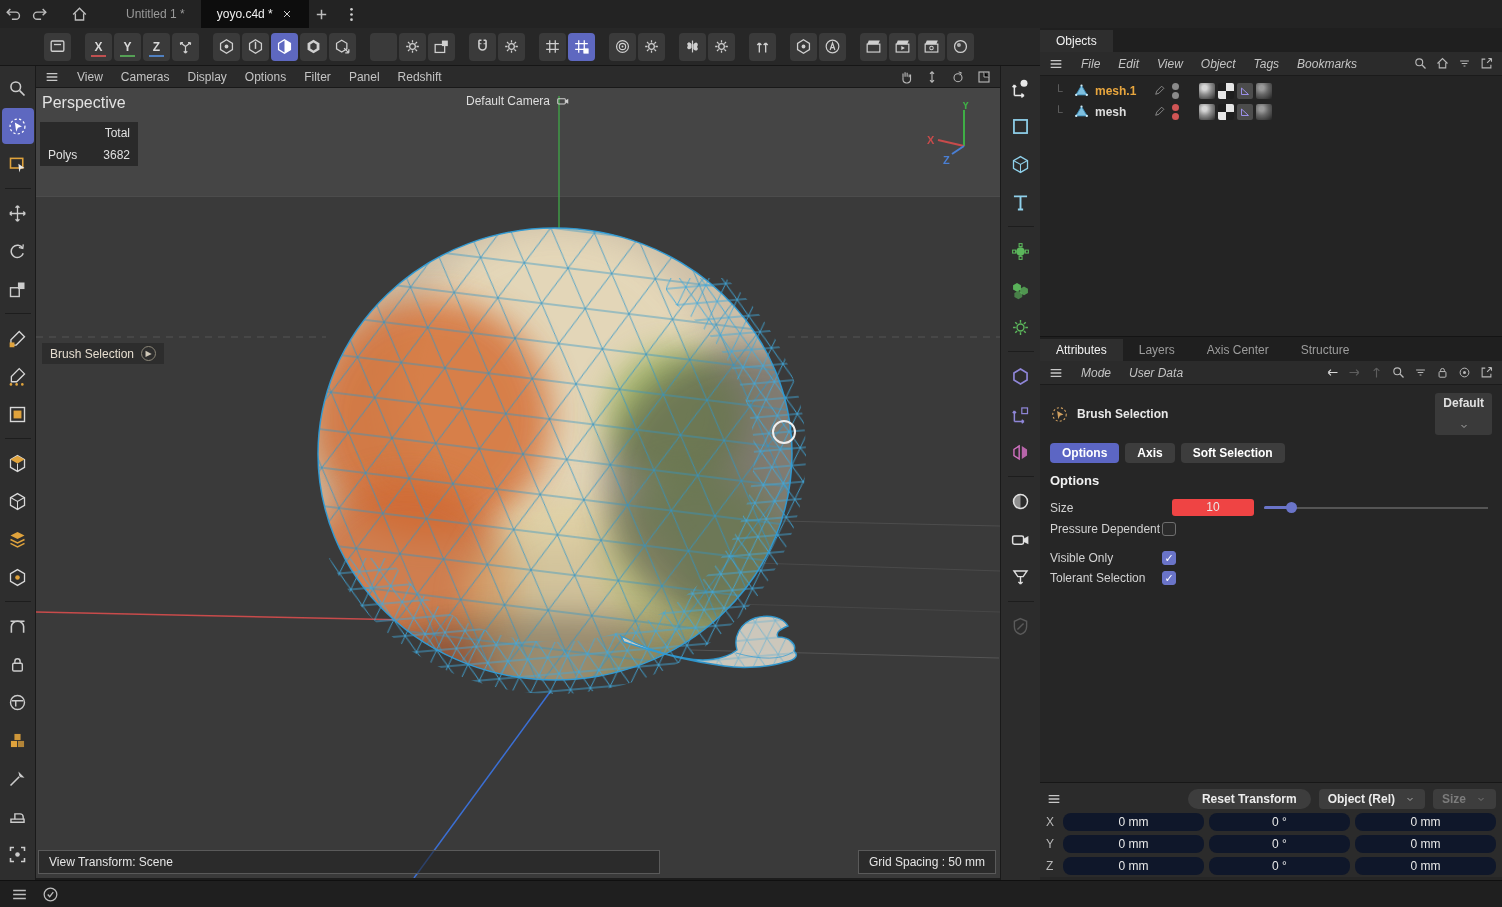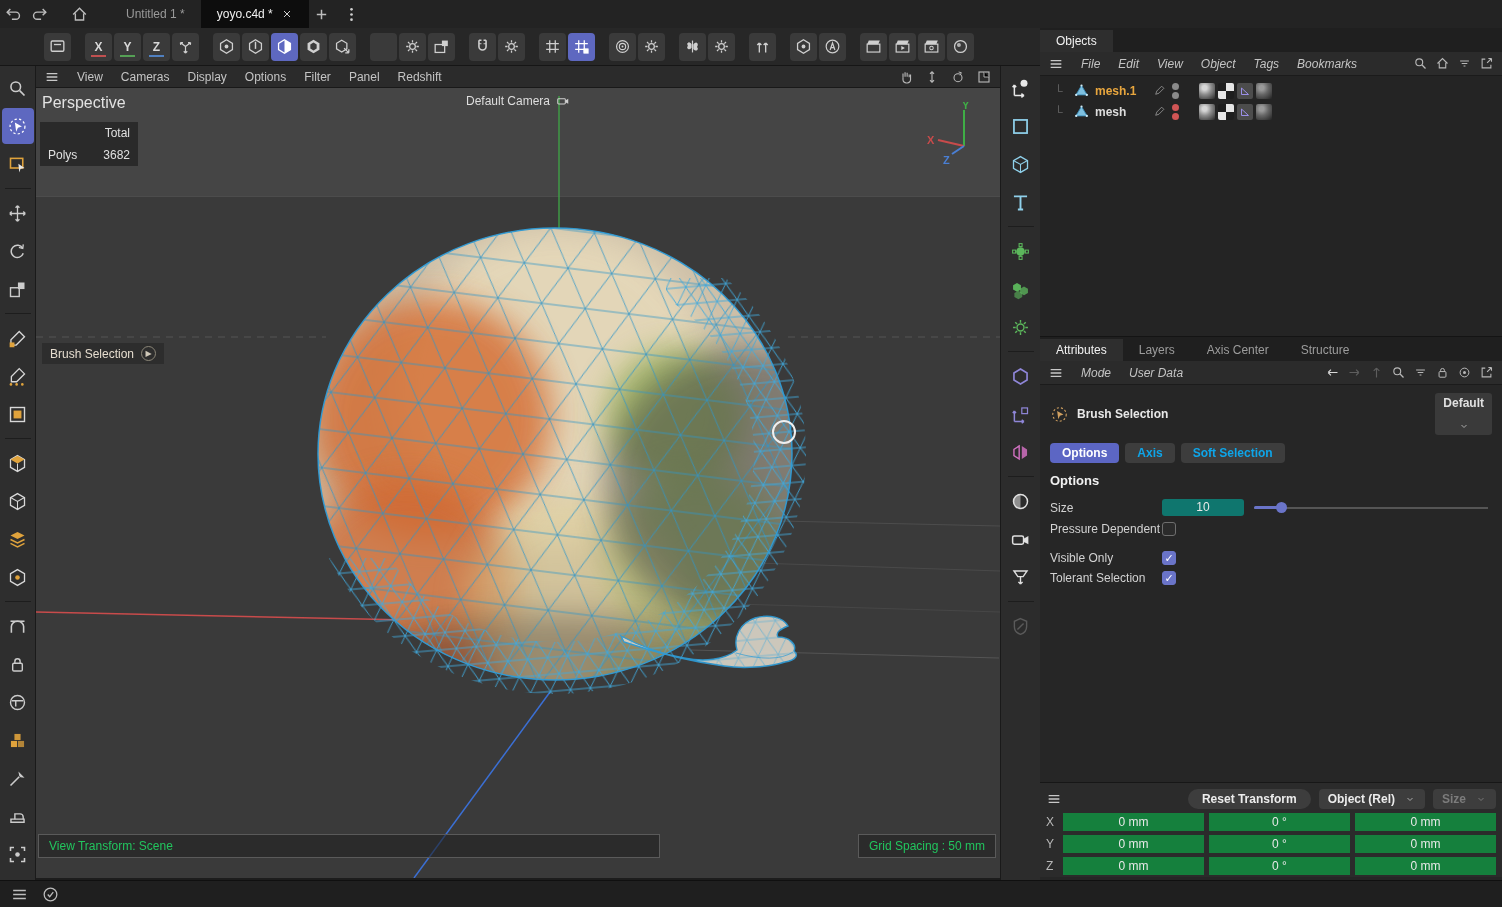--- a/index.html
+++ b/index.html
@@ -41,21 +41,21 @@
   #vp-menubar .mitem { padding:0 9px; color:#c4c4c4; cursor:pointer; }
   #vp-menubar .nav { margin-left:auto; display:flex; gap:10px; color:#b8b8b8; }
   #viewport { left:36px; top:88px; width:964px; height:790px; background:#3a3a3a; overflow:hidden; }
   #vp-sky { left:0; top:0; width:964px; height:109px; background:#454545; border-bottom:1px solid #4c4c4c; }
   #vp-perspective { left:6px; top:6px; color:#e2e2e2; font-size:16px; }
   #vp-camera { left:430px; top:6px; color:#dedede; display:flex; gap:6px; align-items:center; }
   #vp-stats { left:4px; top:34px; background:rgba(38,38,38,.85); padding:4px 8px; display:grid; grid-template-columns:38px 44px; row-gap:8px; font-size:12px; color:#e0e0e0; }
   #vp-stats .r { text-align:right; }
   #vp-brushchip { left:6px; top:255px; display:flex; align-items:center; gap:7px; background:rgba(40,40,40,.7); padding:3px 8px; color:#e6ddcf; }
   #vp-brushchip .play { width:15px; height:15px; border:1px solid #8a8577; border-radius:50%; display:flex; align-items:center; justify-content:center; font-size:8px; color:#cfc8b8; }
-  .vp-chip { position:absolute; bottom:20px; height:24px; display:flex; align-items:center; padding:0 10px; background:rgba(34,34,34,.6); border:1px solid #5a5a5a; color:#22c55e; }
+  .vp-chip { position:absolute; bottom:4px; height:24px; display:flex; align-items:center; padding:0 10px; background:rgba(34,34,34,.6); border:1px solid #5a5a5a; color:#e5e5e5; }
   #vp-viewtransform { left:2px; width:622px; }
   #vp-gridspacing { right:4px; }
 
   
   #rpanel { left:1040px; top:28px; width:462px; height:852px; background:#262626; }
   .ptabstrip { display:flex; background:#1f1f1f; height:24px; align-items:flex-end; }
   .ptab { padding:4px 16px; color:#9c9c9c; cursor:pointer; }
   .ptab.active { background:#2e2e2e; color:#f2f2f2; }
   .pmenubar { height:24px; background:#2b2b2b; display:flex; align-items:center; padding:0 8px; gap:2px; border-bottom:1px solid #1b1b1b; }
   .pmenubar .mitem { padding:0 9px; color:#c4c4c4; cursor:pointer;font-style:italic; }
@@ -68,41 +68,41 @@
   .otags { display:flex; gap:3px; margin-left:14px; }
   .tag { width:16px; height:16px; border-radius:2px; background:#4c4c4c; display:flex; align-items:center; justify-content:center; overflow:hidden; }
   .tag.sph { background:radial-gradient(circle at 35% 30%, #d6d6d6 0 15%, #8c8c8c 45%, #3a3a3a 90%); }
   .tag.sph2 { background:radial-gradient(circle at 35% 30%, #9a9a9a 0 15%, #666 45%, #2e2e2e 90%); }
   .tag.chk { background:conic-gradient(#e6e6e6 25%, #1e1e1e 0 50%, #e6e6e6 0 75%, #1e1e1e 0); }
 
   #attr-head { display:flex; align-items:center; gap:8px; padding:8px 10px 6px; }
   #attr-head .ttl { color:#e8e8e8; font-weight:bold; }
   #attr-preset { margin-left:auto; background:#3a3a3a; border-radius:3px; padding:3px 8px; display:flex; gap:10px; align-items:center; color:#e0e0e0; font-weight:bold; cursor:pointer;flex-direction:column; }
   #attr-subtabs { display:flex; gap:6px; padding:2px 10px 8px; }
-  .stab { background:#3d3d3d; border-radius:4px; padding:3px 12px; color:#0ea5e9; font-weight:bold; cursor:pointer; }
+  .stab { background:#3d3d3d; border-radius:4px; padding:3px 12px; color:#ffffff; font-weight:bold; cursor:pointer; }
   .stab.active { background:#5c66c4; color:#fff; }
   #attr-section { padding:2px 10px 8px; color:#f0f0f0; font-weight:bold; font-size:13px; }
   .arow { display:flex; align-items:center; padding:3px 10px; }
   .arow .albl { width:112px; color:#d2d2d2; }
-  .afield { width:82px; height:17px; background:#0f766e; border-radius:3px; color:#e8e8e8; text-align:center; line-height:17px; }
+  .afield { width:82px; height:17px; background:#ef4444; border-radius:3px; color:#e8e8e8; text-align:center; line-height:17px;margin-left:10px; }
   .aslider { flex:1; margin-left:10px; position:relative; height:17px; }
   .aslider .trk { position:absolute; left:0; right:4px; top:8px; height:2px; background:#555; }
   .aslider .fill { position:absolute; left:0; width:26px; top:7px; height:3px; background:#6a74c8; border-radius:2px; }
   .aslider .hdl { position:absolute; left:22px; top:3px; width:11px; height:11px; border-radius:50%; background:#6a74c8; }
   .cb { width:14px; height:14px; border-radius:3px; border:1px solid #6e6e6e; background:#2b2b2b; display:flex; align-items:center; justify-content:center; font-size:11px; color:#fff; cursor:pointer; }
   .cb.checked { background:#6a74c8; border-color:#6a74c8; }
 
   #coords { position:absolute; left:0; top:754px; width:462px; height:95px; background:#2b2b2b; border-top:1px solid #171717; padding:4px 6px; }
   #coords-top { display:flex; align-items:center; gap:8px; height:24px; }
   #btn-reset { margin-left:auto; background:#3d3d3d; border-radius:11px; padding:3px 14px; color:#ececec; font-weight:bold; cursor:pointer; }
   .dropbtn { background:#3d3d3d; border-radius:4px; padding:3px 9px; display:flex; gap:9px; align-items:center; color:#ececec; font-weight:bold; cursor:pointer; }
   .dropbtn.dim { color:#7c7c7c; }
   .crow { display:flex; align-items:center; gap:5px; height:22px; }
   .crow .axl { width:12px; color:#b8b8b8; }
-  .cfield { flex:1; height:18px; background:#15803d; border-radius:0; color:#e8e8e8; text-align:center; line-height:18px; }
+  .cfield { flex:1; height:18px; background:#0f172a; border-radius:8px; color:#e8e8e8; text-align:center; line-height:18px; }
 
   
   #bottombar { left:0; top:880px; width:1502px; height:27px; background:#1f1f1f; border-top:1px solid #101010; display:flex; align-items:center; gap:12px; padding-left:10px; color:#bdbdbd; }
 </style>
 </head>
 <body>
 
 <svg width="0" height="0" style="position:absolute">
 <defs>
 <g id="syms" stroke="currentColor" fill="none" stroke-width="1.6">

